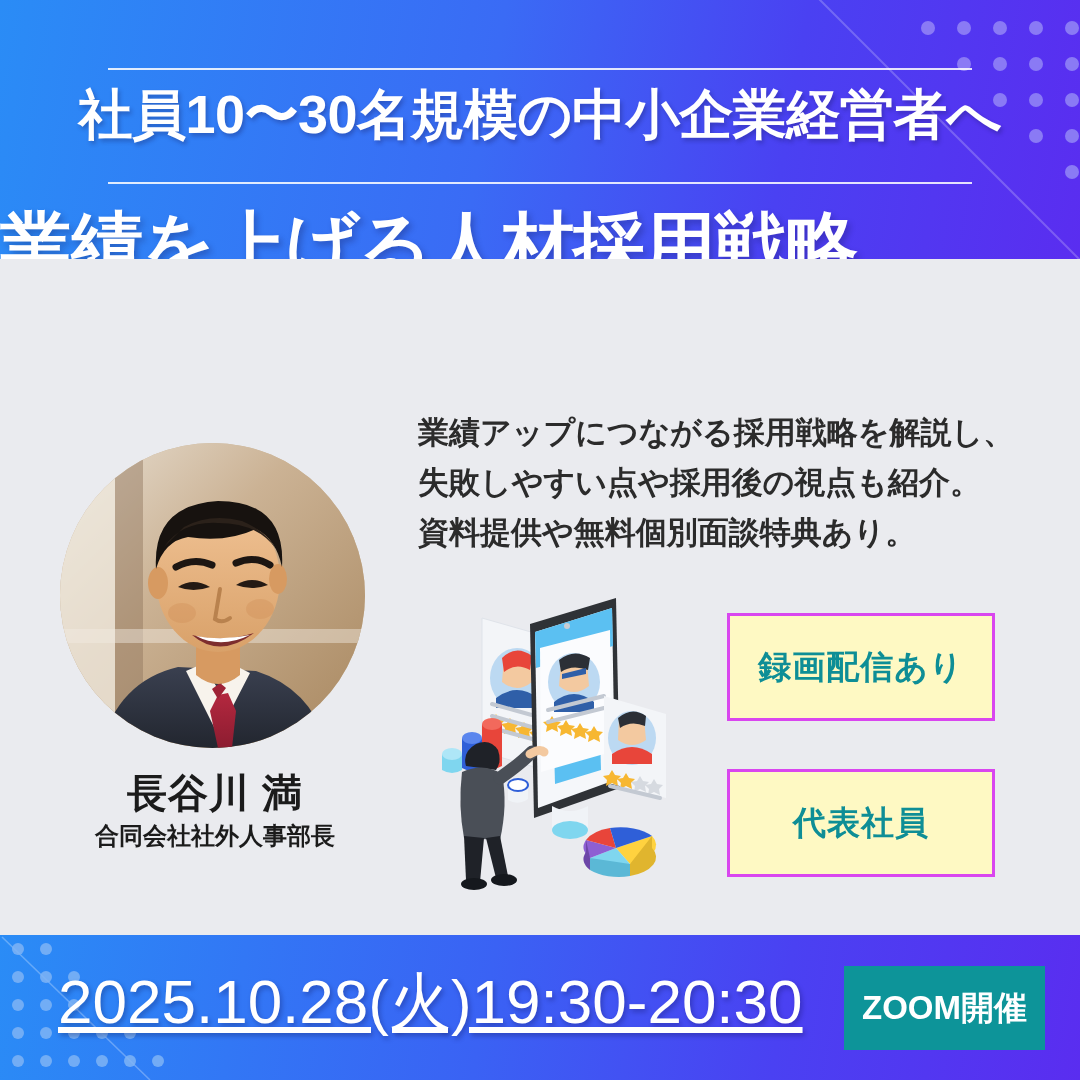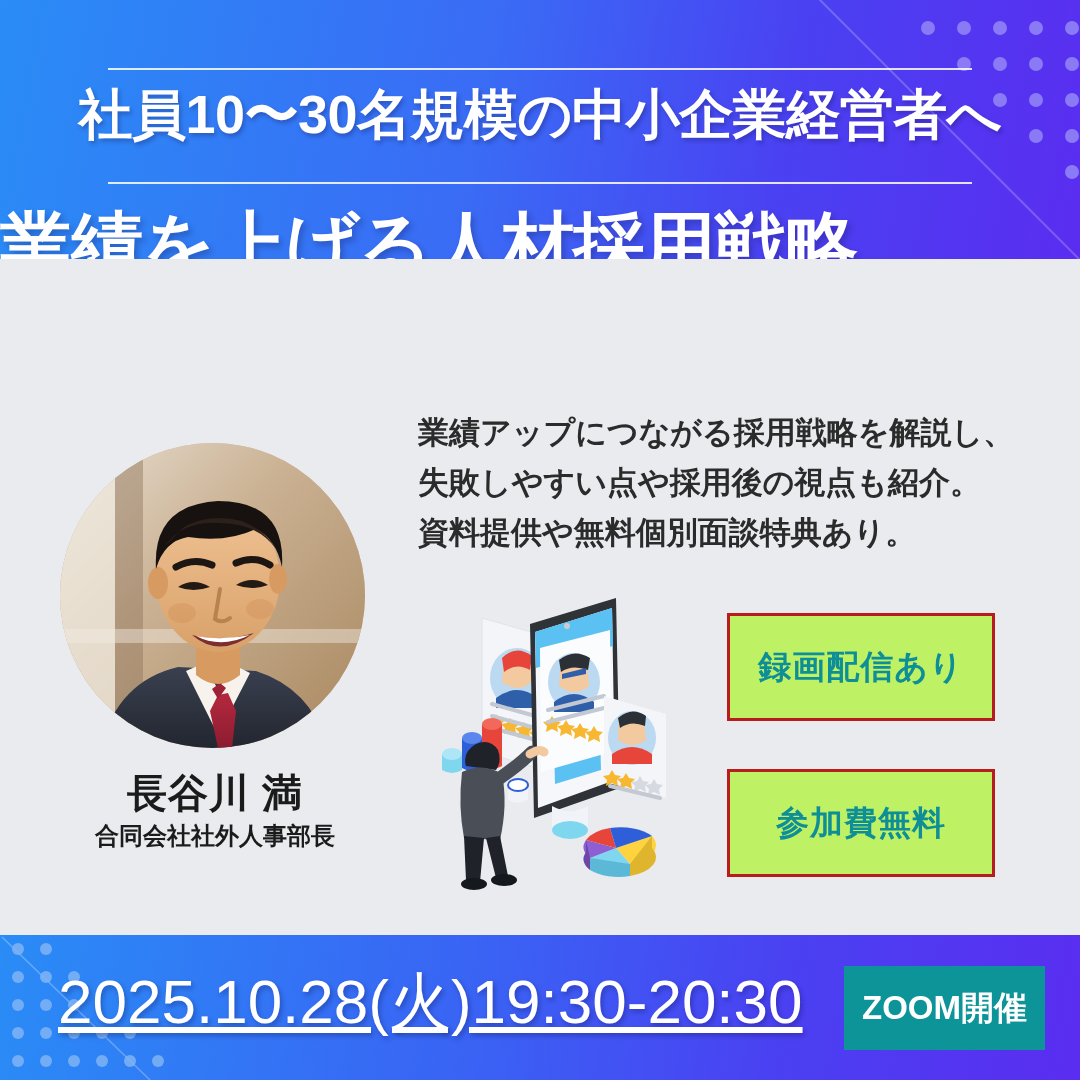--- a/index.html
+++ b/index.html
@@ -137,22 +137,22 @@
   .illus {
     position: absolute;
     left: 404px; top: 218px;
     width: 300px; height: 320px;
   }
   .illus svg { display: block; width: 100%; height: 100%; }
 
   
   .badge {
     position: absolute;
-    background: #bef264;
-    border: 3px solid #b91c1c;
+    background: #fef9c3;
+    border: 3px solid #d946ef;
     display: flex;
     align-items: center;
     justify-content: center;
     color: #0e8e96;
     font-size: 33px;
     font-weight: 800;
     letter-spacing: 1px;
     white-space: nowrap;
   }
   .badge-1 { left: 727px; top: 245px; width: 268px; height: 108px; }
@@ -415,21 +415,21 @@
           <path d="M-26 10 L-26 22 A38 20 0 0 0 14 28 L14 16 Z" fill="#5bb8d6"></path>
           <path d="M14 16 L14 28 A38 20 0 0 0 36 0 L36 -12 Z" fill="#e0b52e"></path>
         </g>
       </svg>
     </div>
 
     <div class="badge badge-1">
       <span>録画配信あり</span>
     </div>
     <div class="badge badge-2">
-      <span>参加費無料</span>
+      <span>代表社員</span>
     </div>
   </div>
 
   <div class="footer">
     <svg class="footer-dots" viewBox="0 0 230 145" aria-hidden="true">
       <line x1="2" y1="2" x2="150" y2="145" stroke="rgba(255,255,255,0.28)" stroke-width="1.5"></line>
       <g fill="#7fb4f5" opacity="0.85">
         <circle cx="18" cy="14" r="6"></circle>
           <circle cx="46" cy="14" r="6"></circle>
         <circle cx="18" cy="42" r="6"></circle>

